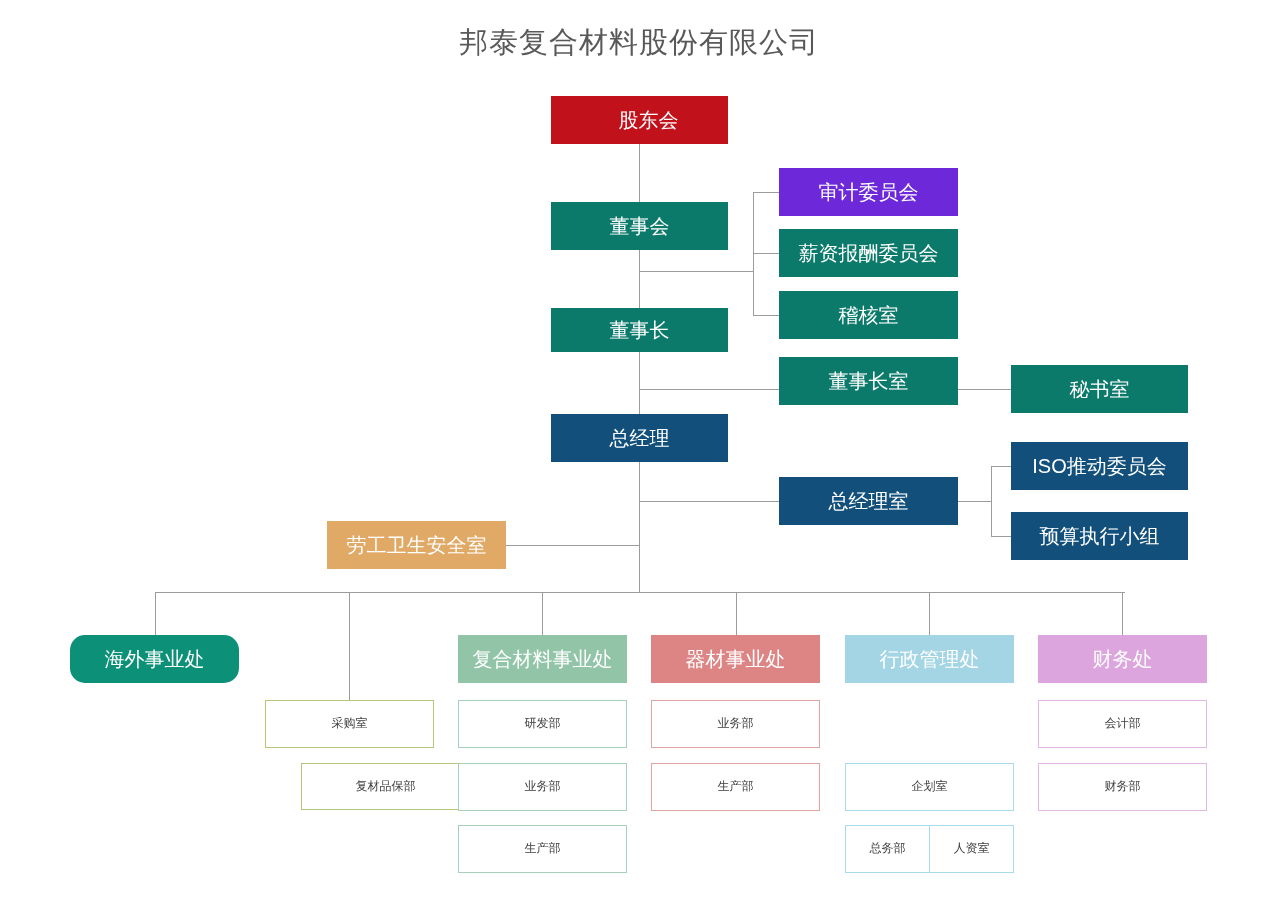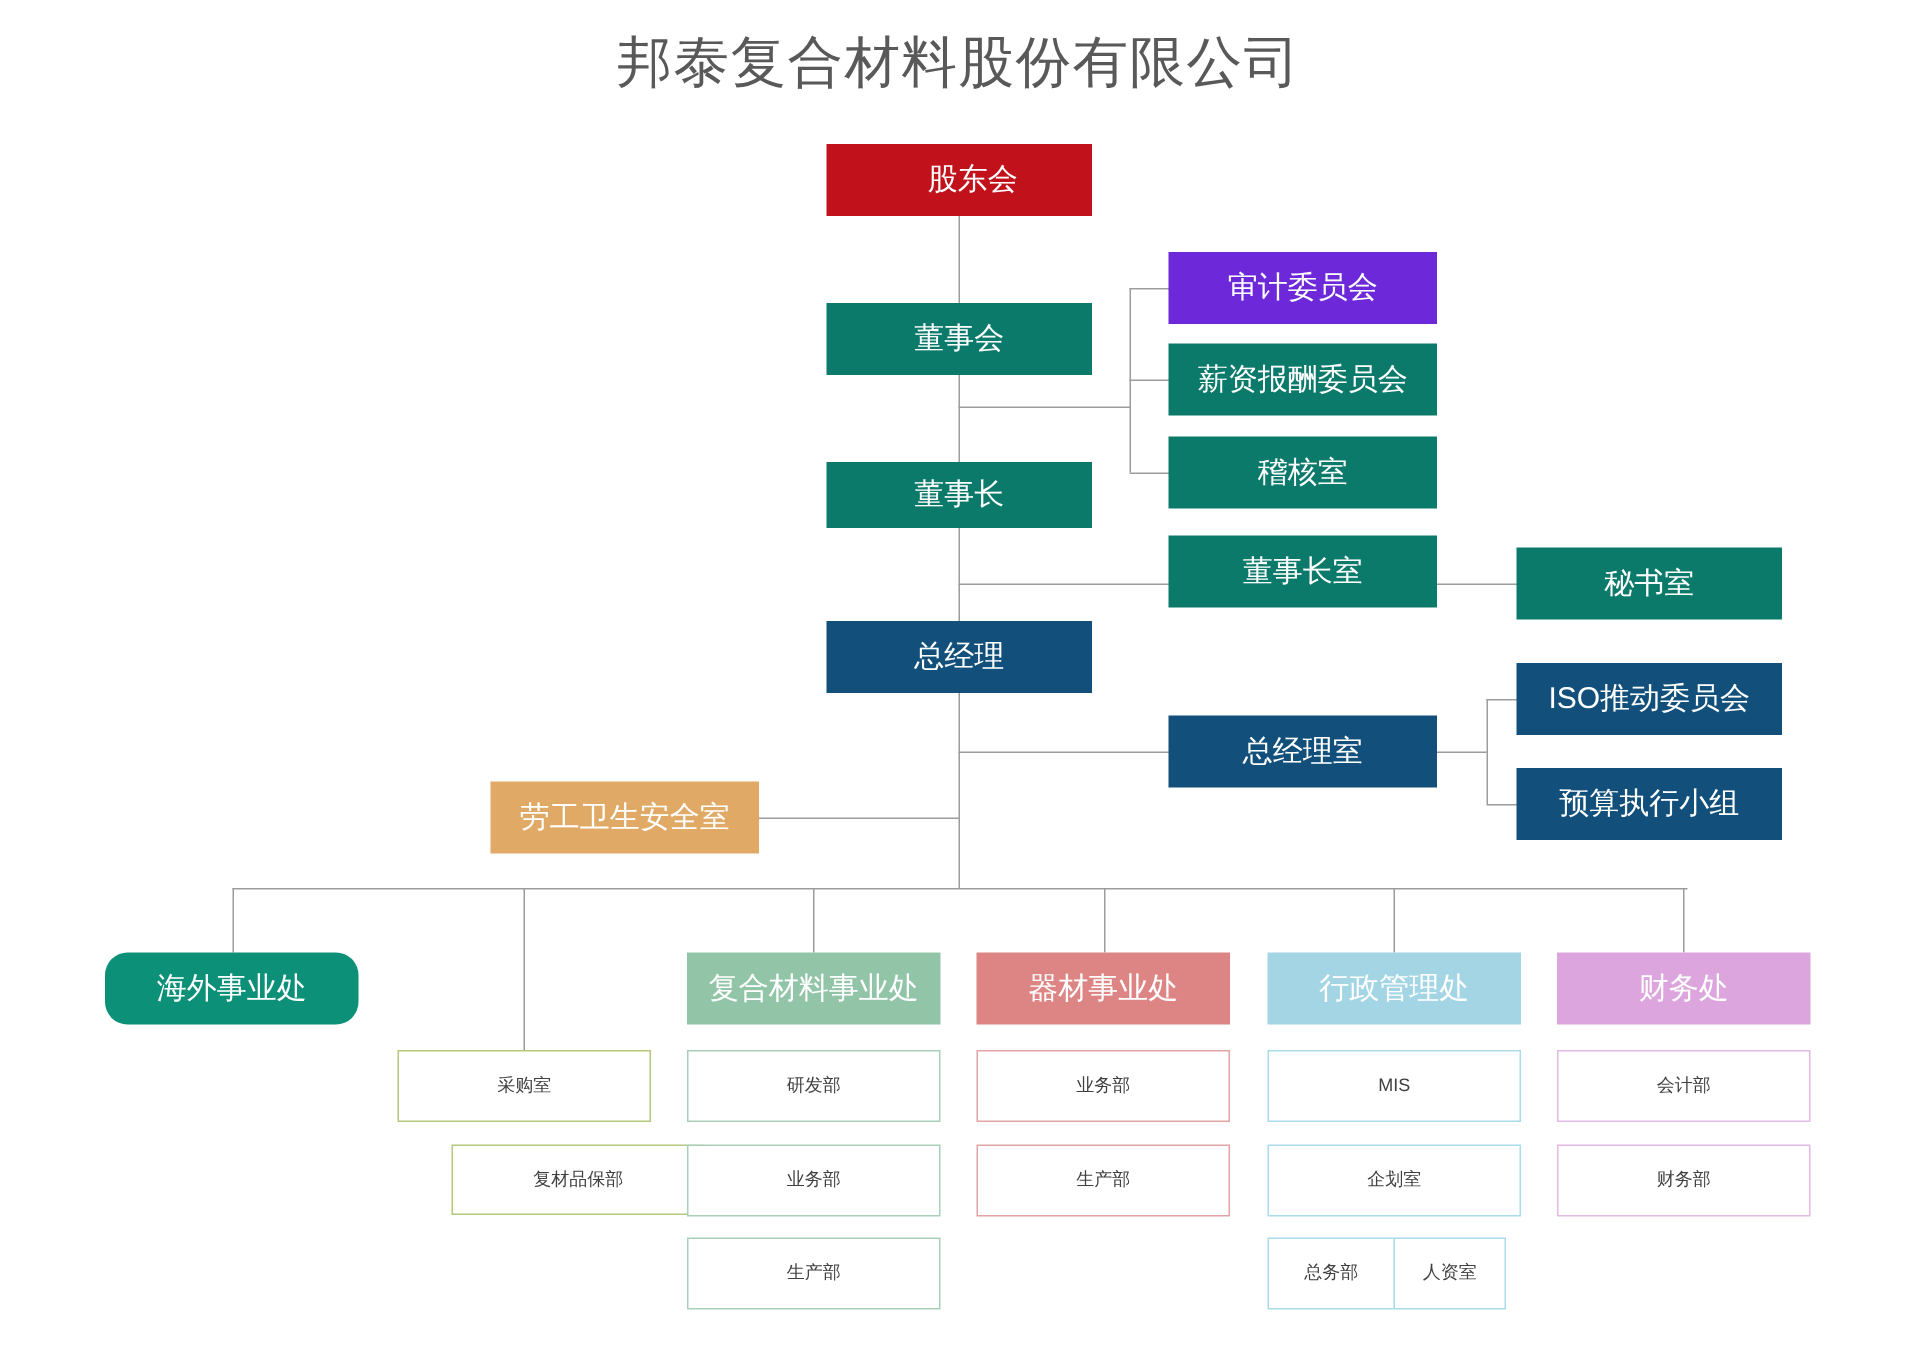--- a/index.html
+++ b/index.html
@@ -14,21 +14,21 @@
     background: #ffffff;
     font-family: "Liberation Sans", "DejaVu Sans", sans-serif;
     overflow: hidden;
   }
   .title {
     position: absolute;
     left: 0;
     top: 22px;
     width: 1278px;
     text-align: center;
-    font-size: 37px;
+    font-size: 29px;
     color: #595959;
     letter-spacing: 1px;
     line-height: 40px;
   }
   .node {
     position: absolute;
     box-sizing: border-box;
     display: flex;
     align-items: center;
     justify-content: center;
@@ -124,21 +124,20 @@
   <div class="node sub" style="left:265px; top:700px; width:169px; height:48px; border-color:#b5c77a;">采购室</div>
   <div class="node sub" style="left:265px; top:763px; width:169px; height:47px; border-color:#b5c77a;margin-left:36px;">复材品保部</div>
 
   <div class="node sub" style="left:458px; top:700px; width:169px; height:48px; border-color:#a8cfb8;">研发部</div>
   <div class="node sub" style="left:458px; top:763px; width:169px; height:48px; border-color:#a8cfb8;">业务部</div>
   <div class="node sub" style="left:458px; top:825px; width:169px; height:48px; border-color:#a8cfb8;">生产部</div>
 
   <div class="node sub" style="left:651px; top:700px; width:169px; height:48px; border-color:#e2a3a3;">业务部</div>
   <div class="node sub" style="left:651px; top:763px; width:169px; height:48px; border-color:#e2a3a3;">生产部</div>
 
-  <div class="node sub" style="left:845px; top:700px; width:169px; height:48px; border-color:#a9dcea;">MIS</div>
   <div class="node sub" style="left:845px; top:763px; width:169px; height:48px; border-color:#a9dcea;">企划室</div>
   <div class="node sub" style="left:845px; top:825px; width:85px; height:48px; border-color:#a9dcea;">总务部</div>
-  <div class="node sub" style="left:929px; top:825px; width:75px; height:48px; border-color:#a9dcea;">人资室</div>
+  <div class="node sub" style="left:929px; top:825px; width:85px; height:48px; border-color:#a9dcea;">人资室</div>
 
   <div class="node sub" style="left:1038px; top:700px; width:169px; height:48px; border-color:#e3b8e3;">会计部</div>
   <div class="node sub" style="left:1038px; top:763px; width:169px; height:48px; border-color:#e3b8e3;">财务部</div>
 
 </div>
 
 </body></html>

